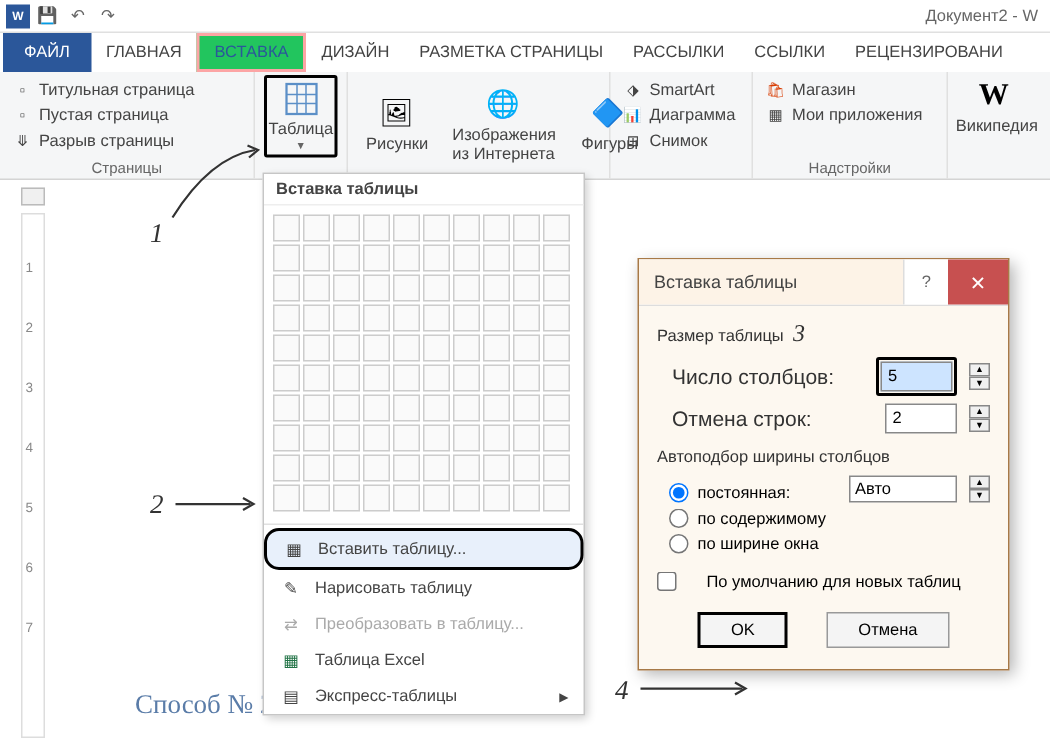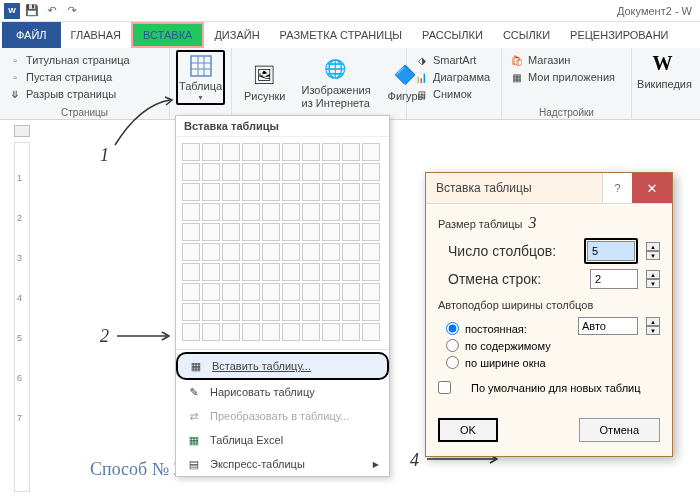--- a/index.html
+++ b/index.html
@@ -47,23 +47,23 @@
 .dlg-section{font-size:11px;color:#333;margin-bottom:6px}
 .dlg-row{display:flex;align-items:center;margin:5px 0;gap:6px}
 .dlg-row label{flex:1;font-size:14px;color:#333;padding-left:10px}
 .spinner{display:flex;align-items:center}
 .spinner input{width:48px;height:20px;border:1px solid #888;padding:0 4px;font-size:11px}
 .spinner.highlight{border:2px solid #000;border-radius:2px;padding:1px}
 .spin-btns{display:flex;flex-direction:column;margin-left:2px}
 .spin-btns button{width:14px;height:9px;font-size:6px;line-height:1;border:1px solid #888;background:#f0f0f0;padding:0}
 .radio-row{display:flex;align-items:flex-end;gap:6px;margin:4px 0;padding-left:8px}
 .radio-row input[type=radio]{margin:0}
-.auto-sel{width:60px;height:18px;border:1px solid #888;font-size:11px;padding:0 3px;margin-left:auto;background:#fff}
+.auto-sel{width:72px;height:18px;border:1px solid #888;font-size:11px;padding:0 3px;margin-left:auto;background:#fff}
 .chk-row{display:flex;align-items:center;gap:20px;margin-top:12px}
-.dlg-buttons{display:flex;gap:26px;justify-content:space-between;margin-top:24px;padding-bottom:4px}
+.dlg-buttons{display:flex;gap:26px;justify-content:center;margin-top:14px;padding-bottom:4px}
 .dlg-btn{padding:4px 20px;border:1px solid #999;background:#f4f4f4;font-size:11px}
 .dlg-btn.highlight{border:2px solid #000}
 .method-label{position:absolute;bottom:20px;left:90px;font-family:'Times New Roman',serif;font-size:18px;color:#5a7ca8}
 </style>
 </head>
 <body>
 
 <div class="titlebar">
   <div class="qat">
     <span class="qat-icon" style="background:#2b579a;color:#fff;font-size:8px;font-weight:bold">W</span>
@@ -282,21 +282,21 @@
       <div class="grid-cell"></div>
       <div class="grid-cell"></div>
       <div class="grid-cell"></div>
       <div class="grid-cell"></div>
       <div class="grid-cell"></div>
       <div class="grid-cell"></div>
     </div>
   <div class="dd-sep"></div>
   <div class="dd-item highlight">
       <span class="dd-item-icon">▦</span>
-      <span style="text-decoration:underline">Вставить таблицу...</span>
+      <span style="">Вставить таблицу...</span>
     </div>
   <div class="dd-item">
       <span class="dd-item-icon">✎</span>
       <span>Нарисовать таблицу</span>
     </div>
   <div class="dd-item disabled">
       <span class="dd-item-icon">⇄</span>
       <span>Преобразовать в таблицу...</span>
     </div>
   <div class="dd-item">

